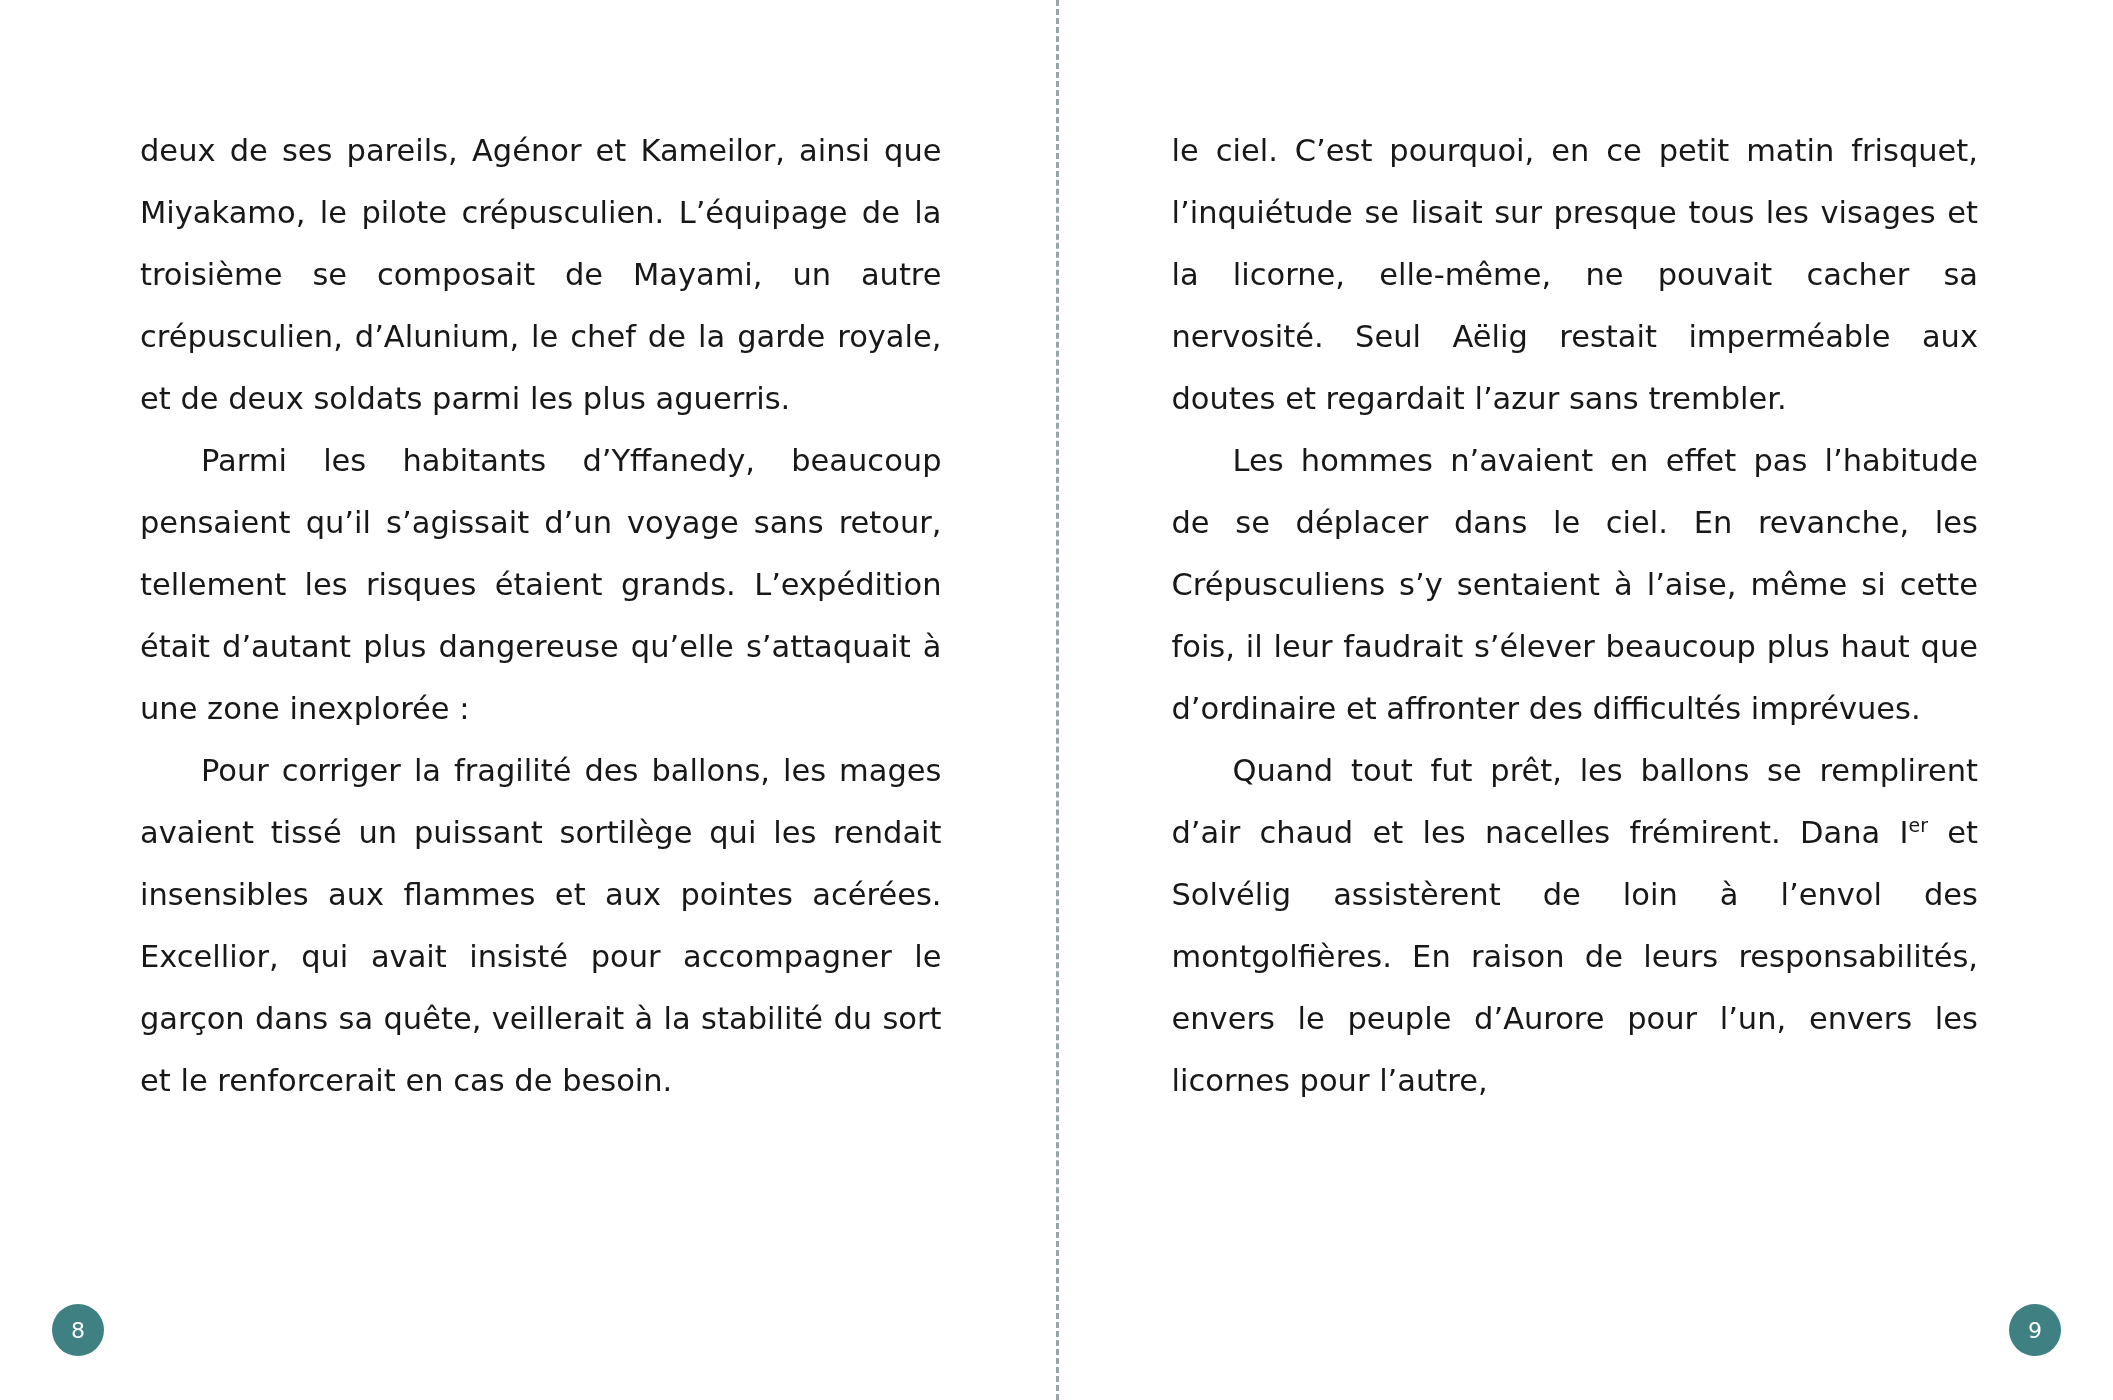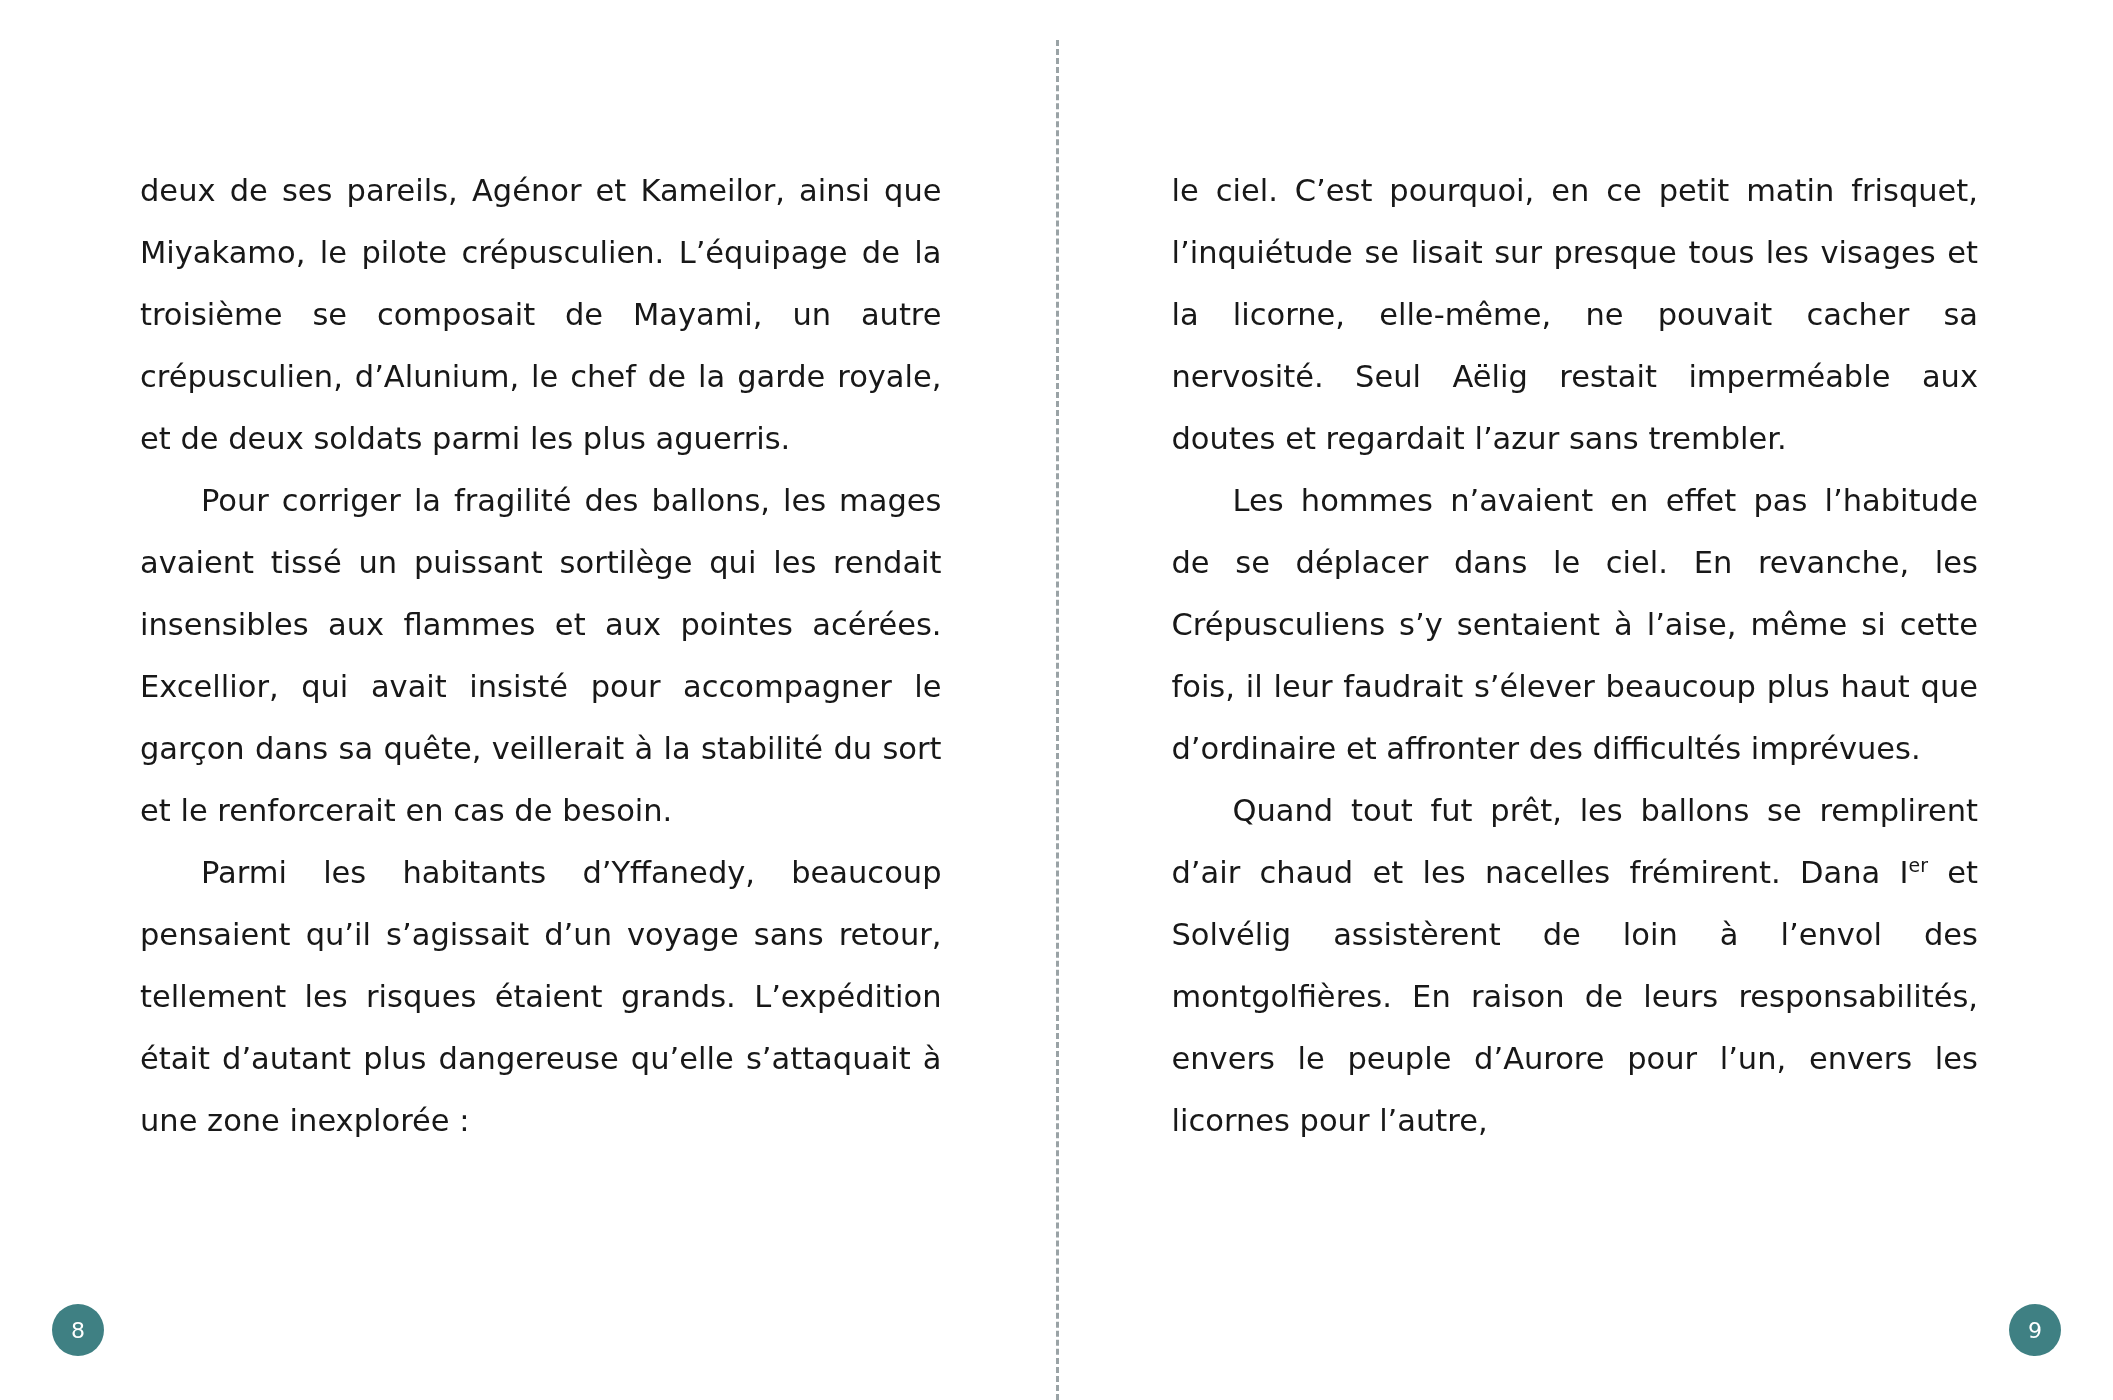--- a/index.html
+++ b/index.html
@@ -14,21 +14,20 @@
     color: #1a1a1a;
     position: relative;
     overflow: hidden;
   }
 
   .spread {
     position: absolute;
     inset: 0;
     display: flex;
     background: #ffffff;
-    margin-top: 40px;
   }
 
   .page {
     position: relative;
     width: 50%;
     height: 100%;
     box-sizing: border-box;
   }
 
   .page-left {
@@ -88,22 +87,22 @@
   }
 </style>
 </head>
 <body>
 
 <div class="spread">
 
   <div class="page page-left">
     <div class="body-text">
       <p>deux de ses pareils, Agénor et Kameilor, ainsi que Miyakamo, le pilote crépusculien. L’équipage de la troisième se composait de Mayami, un autre crépusculien, d’Alunium, le chef de la garde royale, et de deux soldats parmi les plus aguerris.</p>
+      <p class="indent">Parmi les habitants d’Yffanedy, beaucoup pensaient qu’il s’agissait d’un voyage sans retour, tellement les risques étaient grands. L’expédition était d’autant plus dangereuse qu’elle s’attaquait à une zone inexplorée :</p>
       <p class="indent">Pour corriger la fragilité des ballons, les mages avaient tissé un puissant sortilège qui les rendait insensibles aux flammes et aux pointes acérées. Excellior, qui avait insisté pour accompagner le garçon dans sa quête, veillerait à la stabilité du sort et le renforcerait en cas de besoin.</p>
-      <p class="indent">Parmi les habitants d’Yffanedy, beaucoup pensaient qu’il s’agissait d’un voyage sans retour, tellement les risques étaient grands. L’expédition était d’autant plus dangereuse qu’elle s’attaquait à une zone inexplorée :</p>
     </div>
     <div class="page-number left">8</div>
   </div>
 
   <div class="page page-right">
     <div class="body-text">
       <p>le ciel. C’est pourquoi, en ce petit matin frisquet, l’inquiétude se lisait sur presque tous les visages et la licorne, elle-même, ne pouvait cacher sa nervosité. Seul Aëlig restait imperméable aux doutes et regardait l’azur sans trembler.</p>
       <p class="indent">Les hommes n’avaient en effet pas l’habitude de se déplacer dans le ciel. En revanche, les Crépusculiens s’y sentaient à l’aise, même si cette fois, il leur faudrait s’élever beaucoup plus haut que d’ordinaire et affronter des difficultés imprévues.</p>
       <p class="indent" id="para-sup">Quand tout fut prêt, les ballons se remplirent d’air chaud et les nacelles frémirent. Dana I<sup>er</sup> et Solvélig assistèrent de loin à l’envol des montgolfières. En raison de leurs responsabilités, envers le peuple d’Aurore pour l’un, envers les licornes pour l’autre,</p>
     </div>

